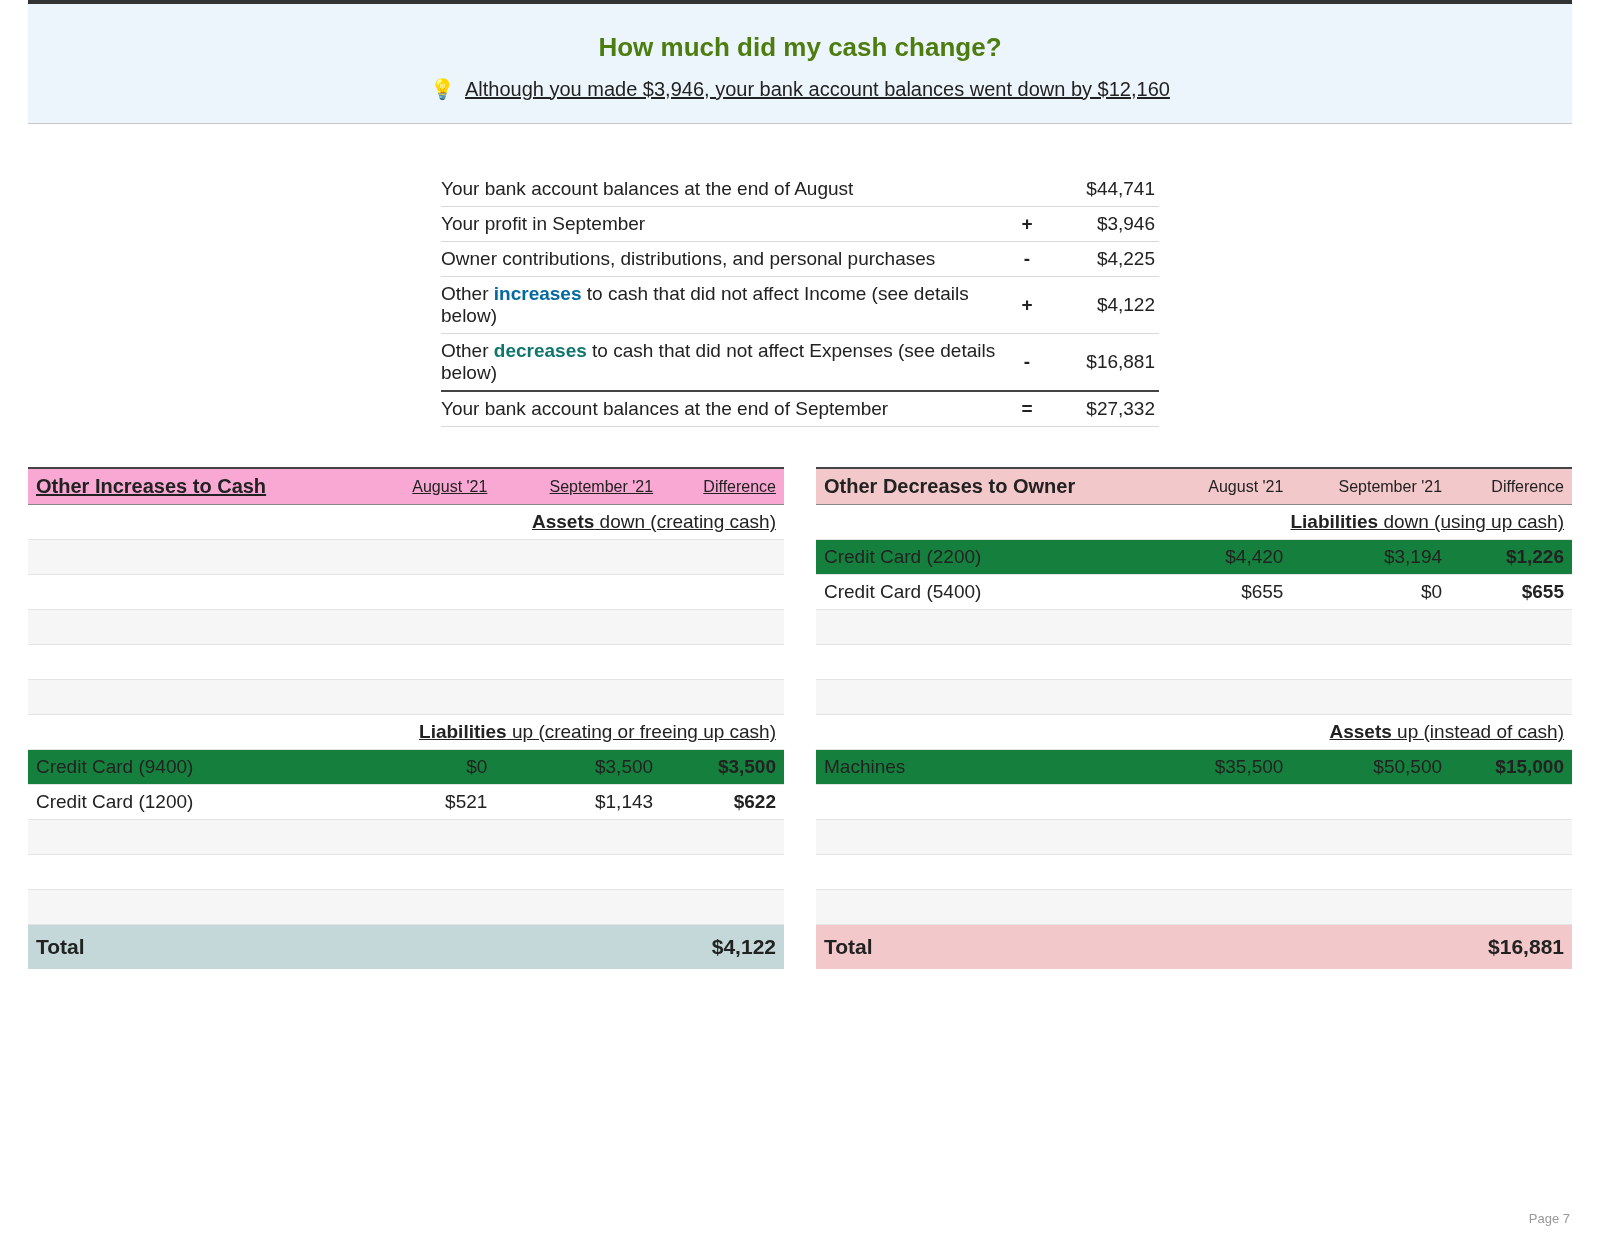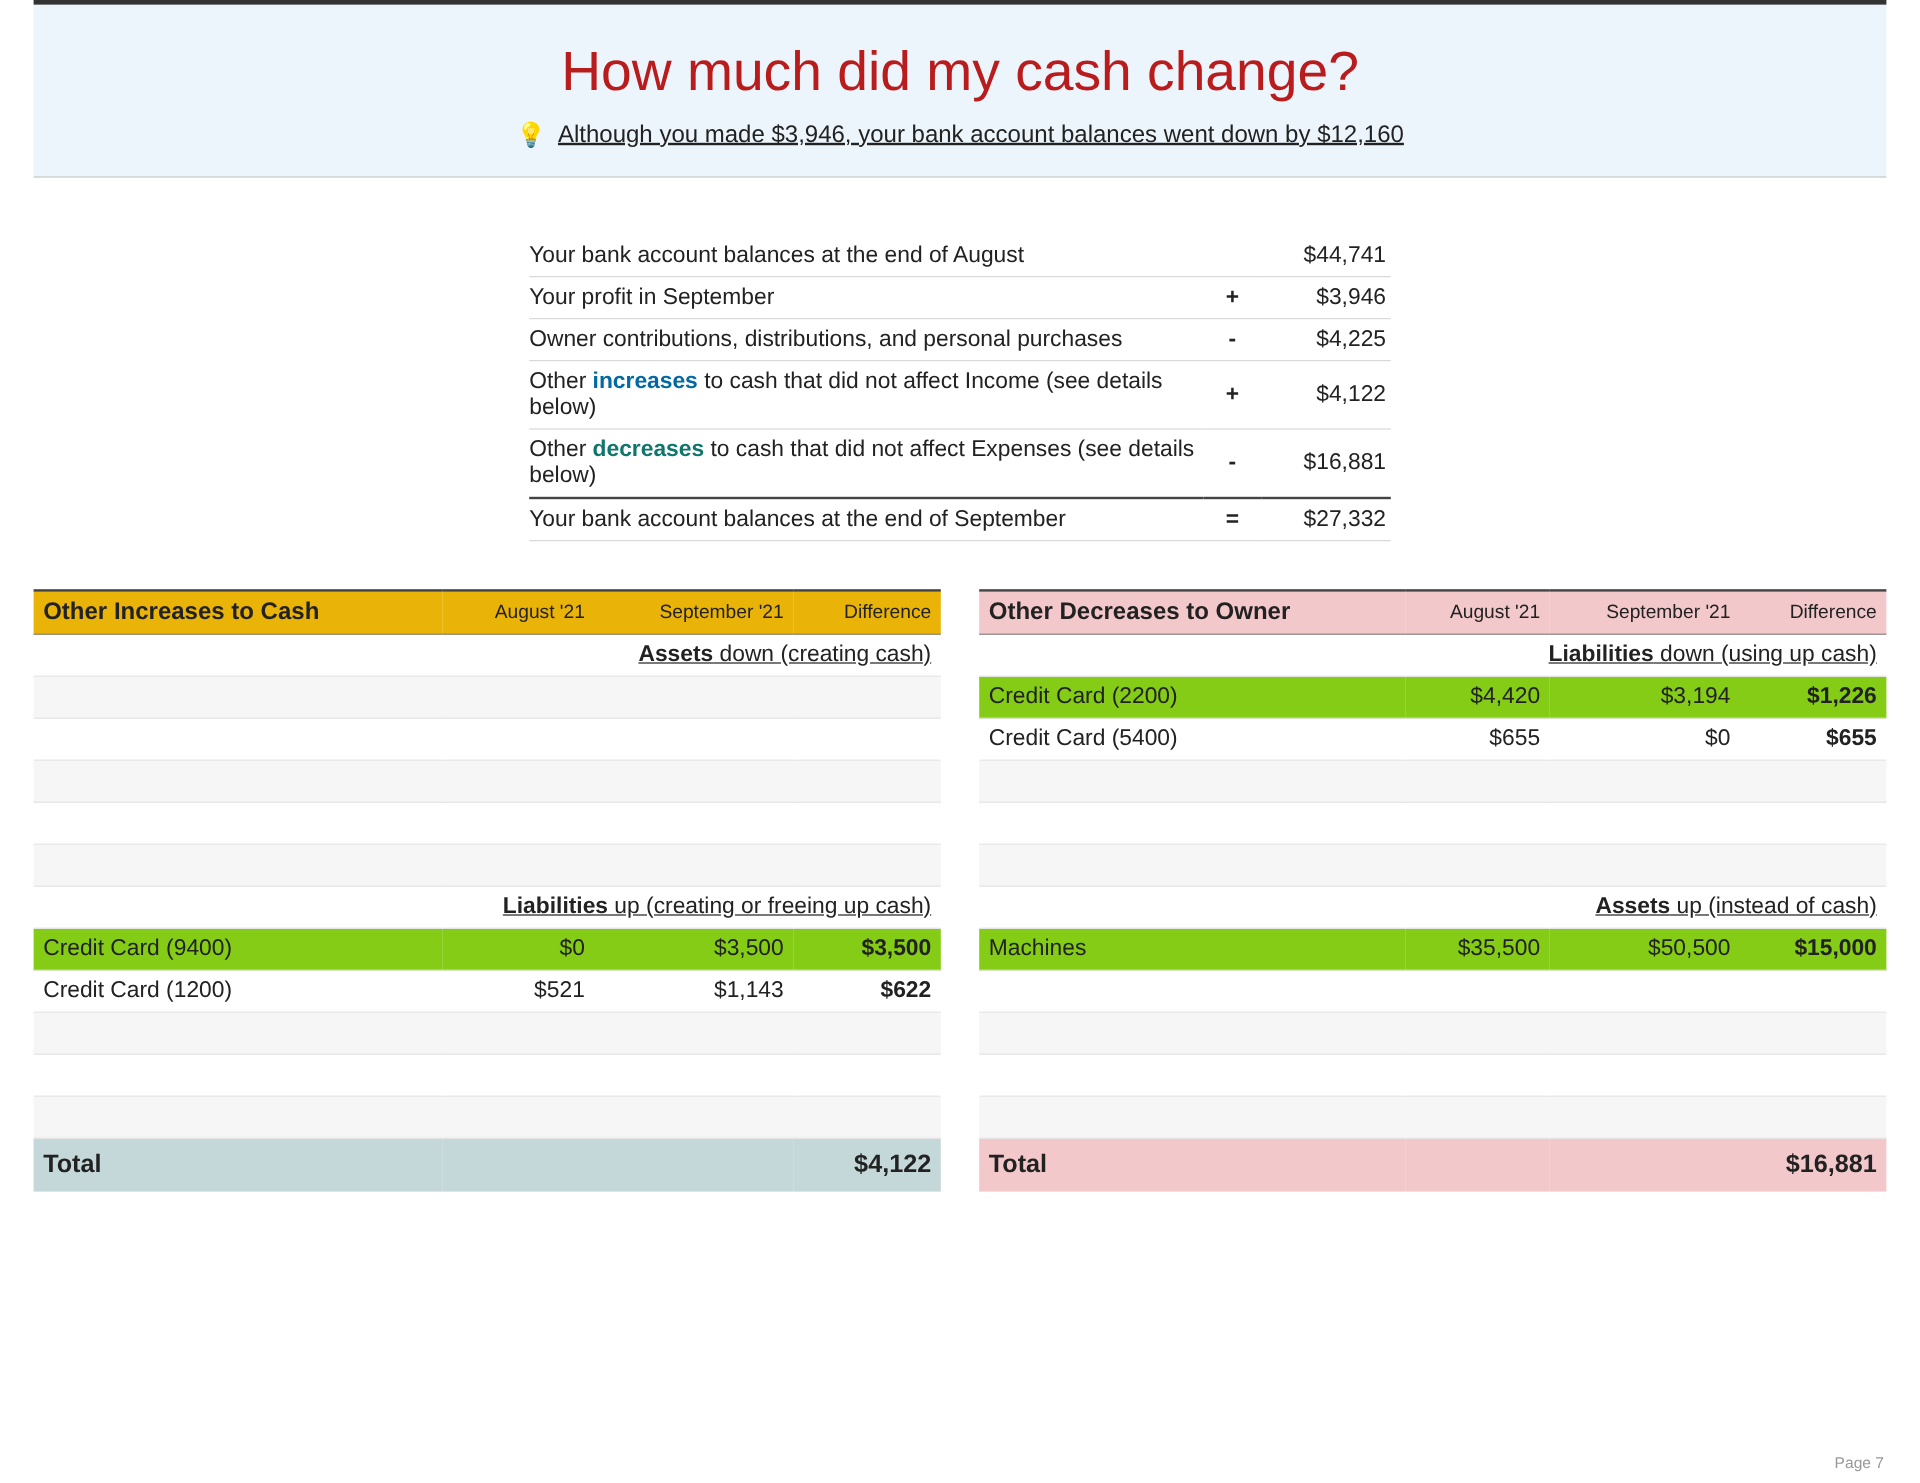--- a/index.html
+++ b/index.html
@@ -1,46 +1,46 @@
 <!DOCTYPE html>
 <html><head>
 <meta charset="utf-8">
 <style>
   html,body{margin:0;padding:0;background:#fff;font-family:"Helvetica Neue",Arial,sans-serif;color:#222;font-size:17px;}
   .page{width:1600px;min-height:1236px;margin:0 auto;position:relative;box-sizing:border-box;}
   .frame{margin:0 28px;border-top:4px solid #333;}
   .banner{background:#edf5fc;padding:28px 0 22px;text-align:center;border-bottom:1px solid #c8c8c8;}
-  .banner h1{margin:0 0 14px;font-size:46px;font-weight:400;color:#b91c1c;}
+  .banner h1{margin:0 0 14px;font-size:26px;font-weight:700;color:#4d7c0f;}
   .banner .callout{display:inline-flex;align-items:center;gap:10px;font-size:20px;}
   .banner .callout .txt{text-decoration:underline;}
   .summary{width:718px;margin:48px auto 40px;border-collapse:collapse;}
   .summary tr{border-bottom:1px solid #d9d9d9;}
   .summary tr.final{border-top:2px solid #444;border-bottom:1px solid #d9d9d9;}
   .summary td{padding:6px 4px;font-size:19px;vertical-align:middle;}
   .summary td.label{padding-left:0;}
   .summary td.op{width:40px;text-align:center;font-weight:700;}
   .summary td.val{width:100px;text-align:right;padding-right:4px;}
   .green{color:#0369a1;font-weight:700;}
   .red{color:#0f766e;font-weight:700;}
   .cols{display:flex;gap:32px;padding:0 0 20px;}
   .col{flex:1;}
   .tbl{width:100%;border-collapse:collapse;}
   .tbl thead tr.header{}
-  .tbl thead tr.header.inc th{background:#eab308;}
+  .tbl thead tr.header.inc th{background:#f9a8d4;text-decoration:underline;}
   .tbl thead tr.header.dec th{background:#f3c8cb;}
   .tbl thead th{padding:6px 8px;font-size:16px;text-align:right;font-weight:400;border-top:2px solid #444;border-bottom:1px solid #888;}
   .tbl thead th.title{text-align:left;font-weight:700;font-size:20px;}
   .tbl td{padding:6px 8px;font-size:19px;text-align:right;border-bottom:1px solid #e4e4e4;height:19px;}
   .tbl td.label{text-align:left;}
   .tbl tr.section td{text-align:right;font-size:19px;padding-top:6px;}
   .tbl tr.section .lead{font-weight:700;text-decoration:underline;}
   .tbl tr.section .trail{text-decoration:underline;}
   .tbl td.diff{font-weight:700;}
   .tbl tr.gap td{background:#f6f6f6;}
-  .tbl tr.alt td{background:#84cc16;}
+  .tbl tr.alt td{background:#15803d;}
   .tbl tr.total td{font-weight:700;font-size:21px;padding:10px 8px;border-bottom:none;}
   .tbl tr.total.inc td{background:#c5d8d9;}
   .tbl tr.total.dec td{background:#f3c8cb;}
   .pagefoot{position:absolute;right:30px;bottom:10px;color:#999;font-size:13px;}
 </style>
 </head>
 <body>
 
 <div class="page">
   <div class="frame">

